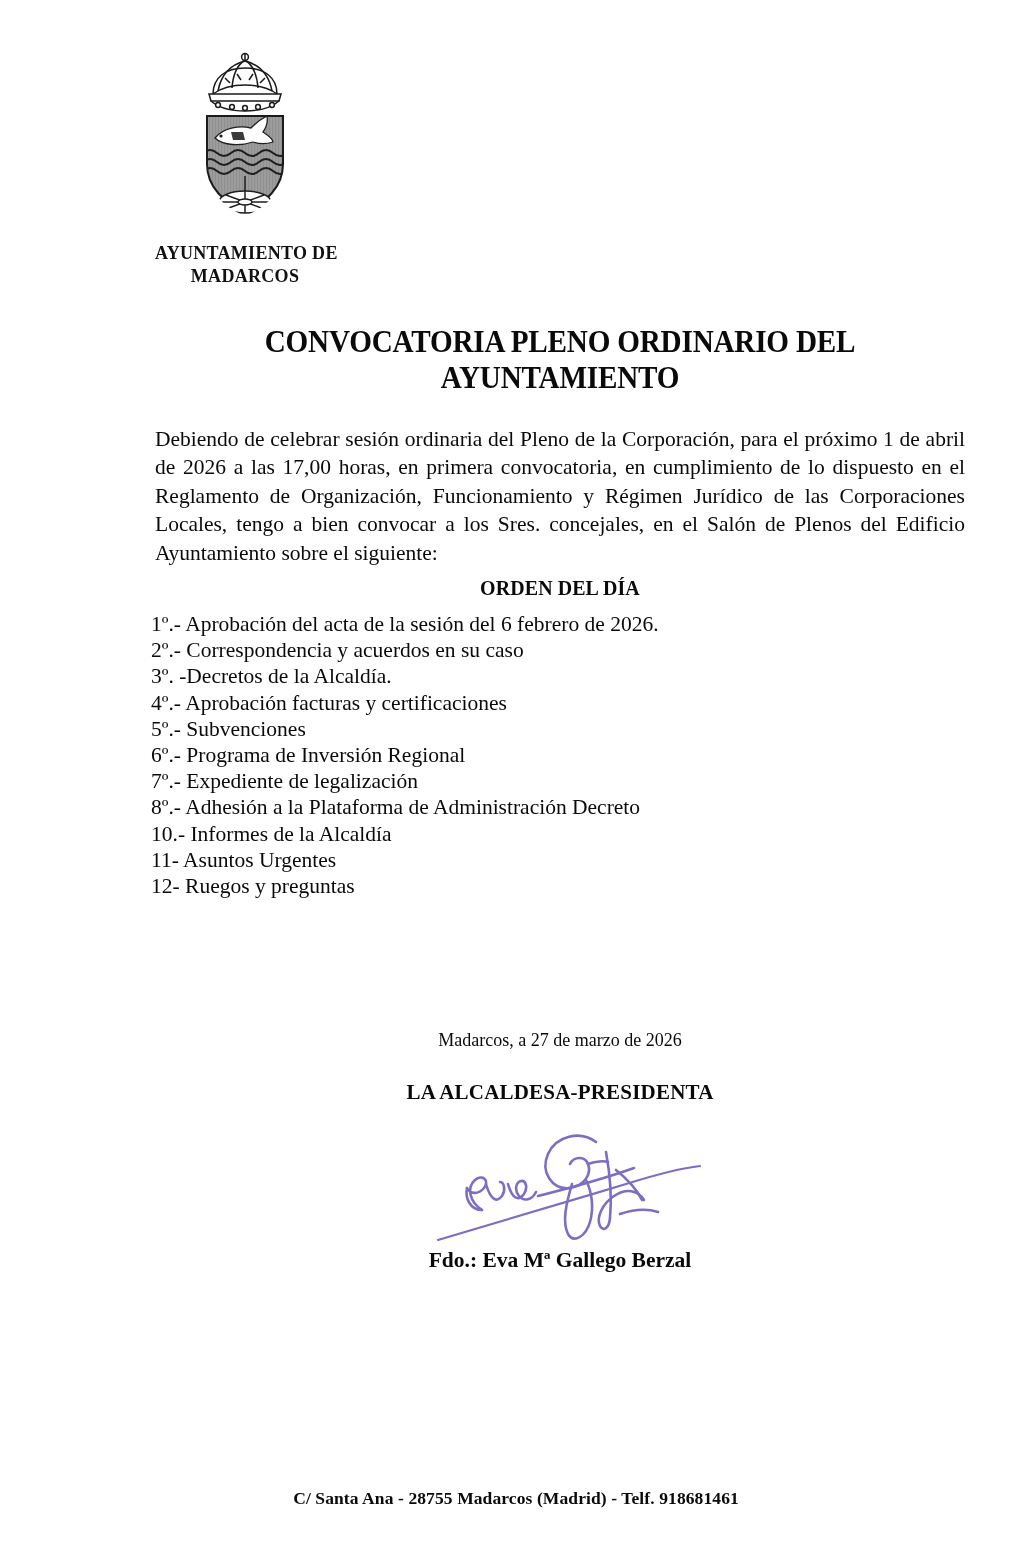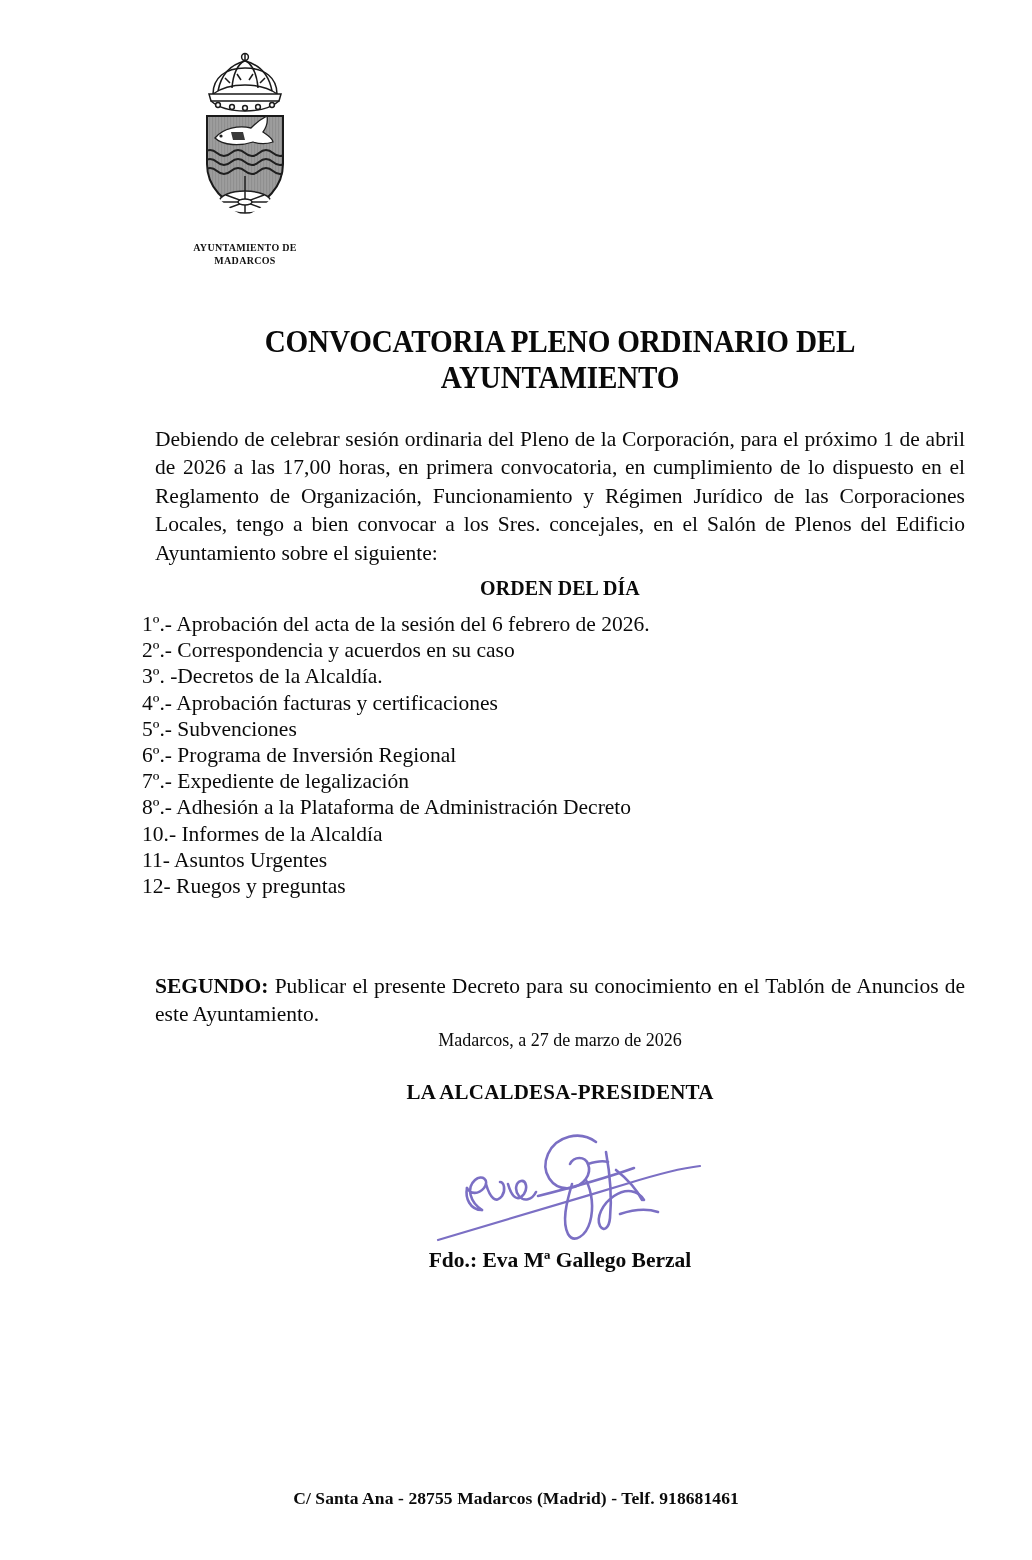--- a/index.html
+++ b/index.html
@@ -29,21 +29,21 @@
     top: 48px;
     width: 180px;
     text-align: center;
   }
   .crest {
     display: block;
     margin: 0 auto;
   }
   .org-name {
     margin-top: 26px;
-    font-size: 10px;
+    font-size: 18px;
     font-weight: bold;
     line-height: 1.25;
     letter-spacing: 0.3px;
     color: #111111;
   }
   .org-name .ln {
     display: block;
     white-space: nowrap;
   }
 
@@ -86,21 +86,21 @@
     text-justify: inter-word;
   }
   .para--intro { top: 403px; }
   .para--intro::first-line { }
   .para--segundo { top: 950px; }
   .para b { font-weight: bold; }
 
   
   .agenda {
     position: absolute;
-    left: 142px;
+    left: 151px;
     top: 611px;
     width: 830px;
     margin: 0;
     padding: 0;
     list-style: none;
   }
   .agenda li {
     font-size: 21.5px;
     line-height: 26.2px;
     white-space: nowrap;
@@ -238,23 +238,20 @@
     <li>4º.- Aprobación facturas y certificaciones</li>
     <li>5º.- Subvenciones</li>
     <li>6º.- Programa de Inversión Regional</li>
     <li>7º.- Expediente de legalización</li>
     <li>8º.- Adhesión a la Plataforma de Administración Decreto</li>
     <li>10.- Informes de la Alcaldía</li>
     <li>11- Asuntos Urgentes</li>
     <li>12- Ruegos y preguntas</li>
   </ul>
 
-  <p class="para para--segundo">
-    <b>SEGUNDO:</b><span> Publicar el presente Decreto para su conocimiento en el Tablón de Anuncios de este Ayuntamiento.</span>
-  </p>
 
   <div class="place-date">Madarcos, a 27 de marzo de 2026</div>
 
   <div class="role">LA ALCALDESA-PRESIDENTA</div>
 
   <svg class="signature" viewBox="0 0 300 130" aria-hidden="true">
     <g fill="none" stroke="#7b6fc4" stroke-width="2.6" stroke-linecap="round" stroke-linejoin="round">
 
       <path d="M62 92 C50 84 46 70 55 62 C62 56 70 62 64 70 C58 77 50 76 47 70"></path>
       <path d="M47 70 C45 80 50 92 62 92"></path>

